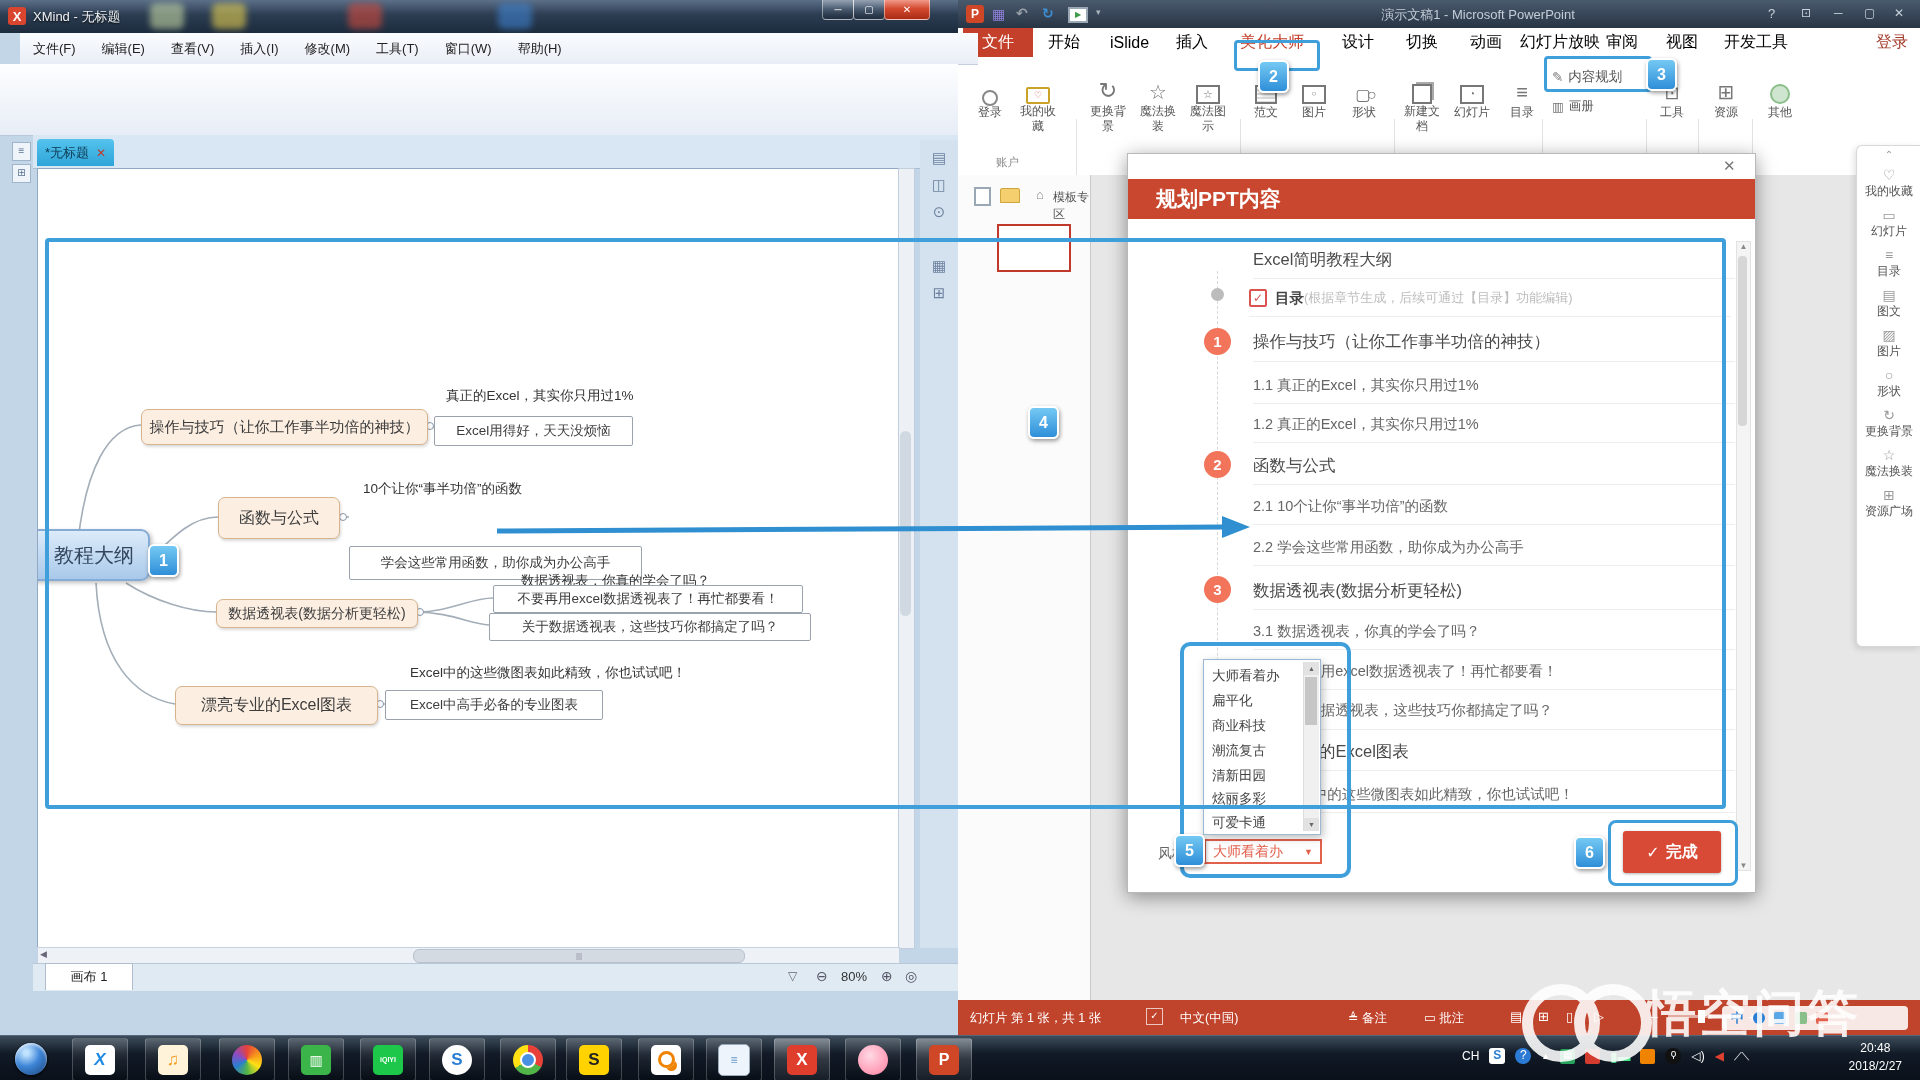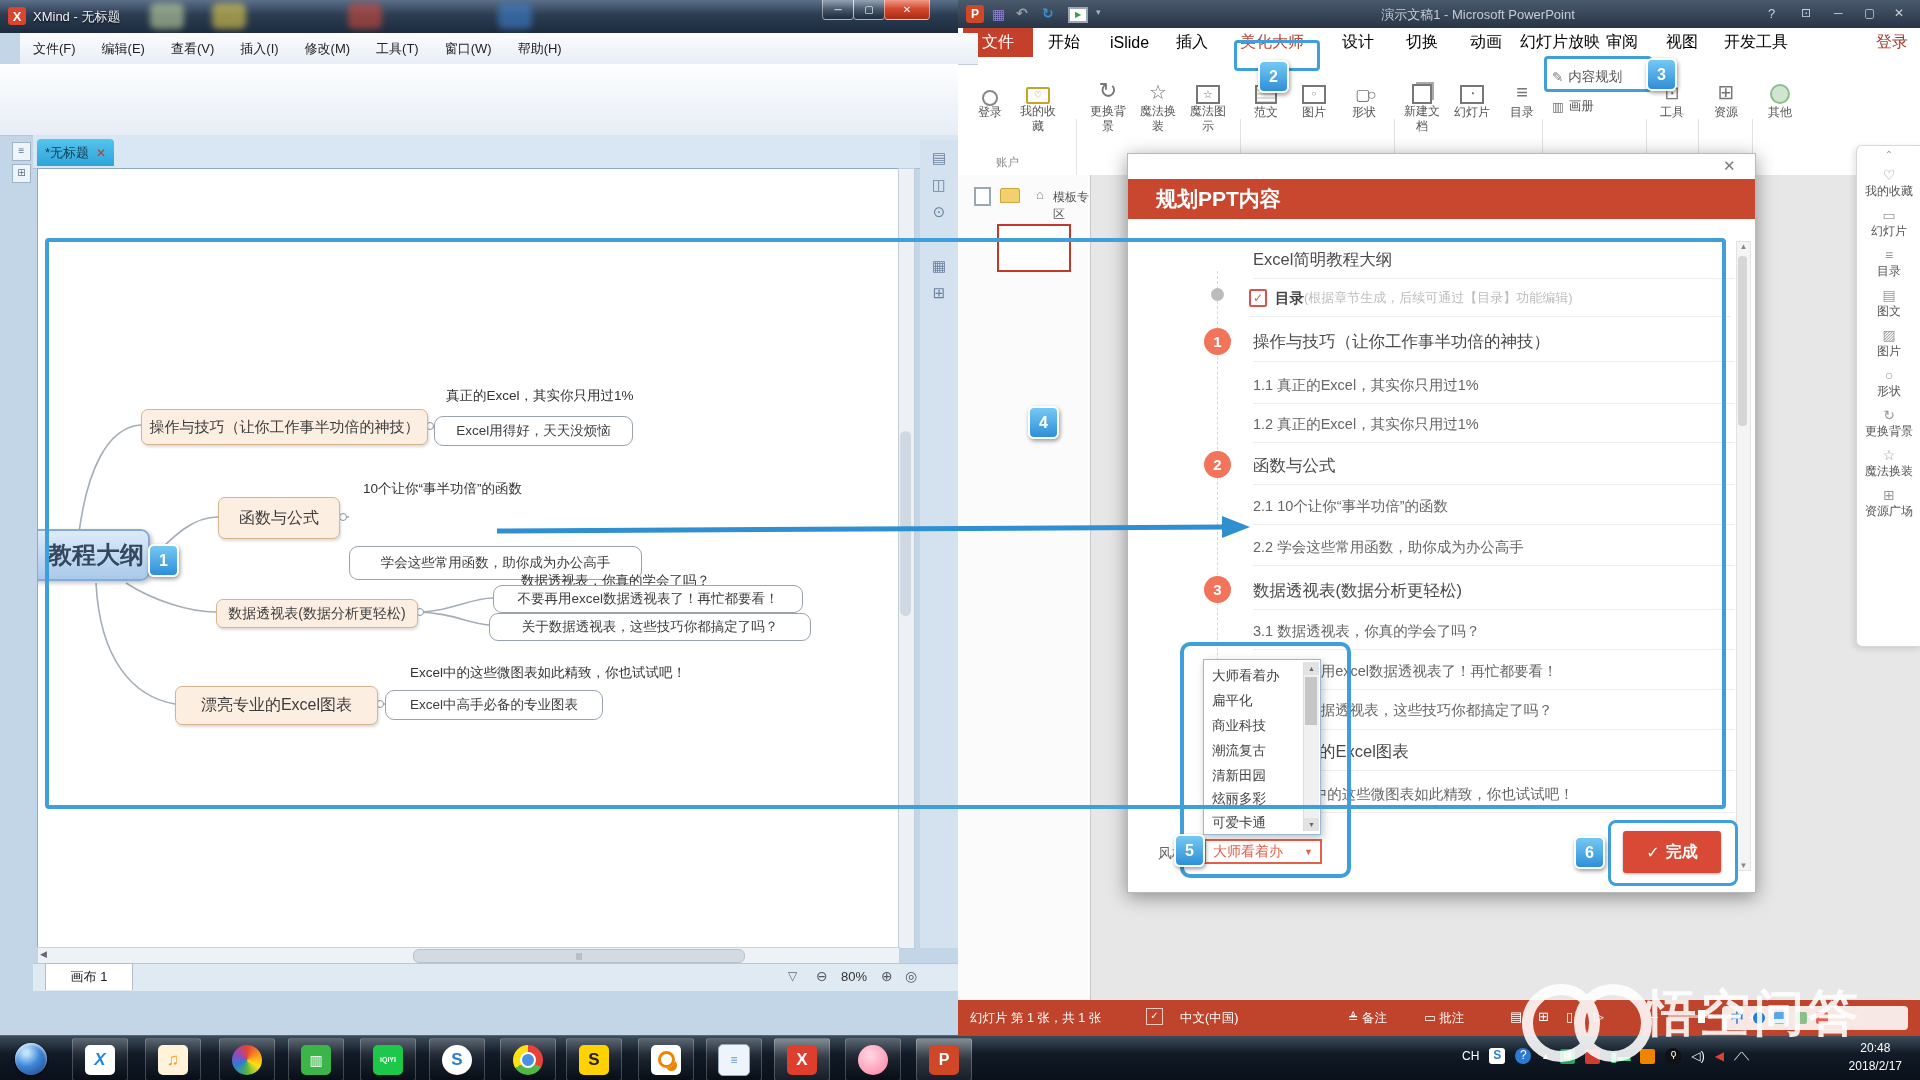--- a/index.html
+++ b/index.html
@@ -28,23 +28,23 @@
   .ti{position:absolute;top:86px;width:26px;height:26px;display:flex;align-items:center;justify-content:center;font-size:19px;}
   .caret{font-size:9px;color:#333;}
   
   .xm-tabstrip{left:33px;top:135px;width:925px;height:33px;background:#d8e7f3;border-bottom:1px solid #a9bfd2;}
   .xm-doc-tab{left:37px;top:139px;height:27px;padding:0 8px;background:linear-gradient(#55c4ee,#2da4d8);
     border-radius:4px 4px 0 0;color:#0d3952;font-size:13px;display:flex;align-items:center;gap:7px;}
   .xm-doc-tab .x{color:#c0392b;font-weight:bold;font-size:12px;}
   .xm-canvas{left:37px;top:168px;width:861px;height:779px;background:#fff;border:1px solid #8fa9c4;overflow:hidden;}
   .node{position:absolute;display:flex;align-items:center;justify-content:center;color:#3c3c3c;}
   .node-root{background:linear-gradient(#dcebfa,#a9c9ea);border:2px solid #86abd5;border-radius:9px;
-    font-size:24px;color:#33475e;box-shadow:2px 2px 4px rgba(0,0,0,.25);justify-content:flex-end;padding-right:4px;box-sizing:border-box;font-weight:bold;}
+    font-size:20px;color:#33475e;box-shadow:2px 2px 4px rgba(0,0,0,.25);justify-content:flex-end;padding-right:14px;box-sizing:border-box;}
   .node-topic{background:#fcefe2;border:1px solid #d8b48e;border-radius:7px;box-shadow:1px 2px 3px rgba(0,0,0,.15);}
-  .node-child{background:#fff;border:1px solid #9aa3ad;border-radius:9px;font-size:13.5px;}
+  .node-child{background:#fff;border:1px solid #9aa3ad;border-radius:2px;font-size:13.5px;}
   .node-label{font-size:13.5px;color:#333;white-space:nowrap;}
   .xm-vscroll{left:898px;top:168px;width:15px;height:779px;background:#edf1f6;border:1px solid #c2cedb;}
   .xm-side{left:920px;top:140px;width:38px;height:808px;background:#d4e2ef;color:#6d82a0;}
   .xm-side span{display:block;text-align:center;margin:9px 0;font-size:15px;}
   .xm-hscroll{left:37px;top:947px;width:861px;height:15px;background:#eef2f7;border:1px solid #c6d2df;}
   .xm-sheetrow{left:33px;top:963px;width:925px;height:27px;background:#e0eaf3;border-top:1px solid #b9c8d8;font-size:13px;color:#333;}
   .xm-sheet-tab{left:45px;top:963px;width:86px;height:26px;background:#fff;border:1px solid #aebccb;border-bottom:none;font-size:13px;color:#222;}
   .xm-status{left:0;top:990px;width:958px;height:45px;background:linear-gradient(#56bee9,#1f9ad4);color:#fff;font-size:12.5px;}
 
   
@@ -549,21 +549,21 @@
     </div>
     <div class="ime">
       <span style="color:#2a7ed3;font-weight:bold;font-size:13px;">中</span>
       <span style="width:12px;height:12px;background:#2a7ed3;border-radius:50%;"></span>
       <span style="width:12px;height:12px;background:#5aa7e8;border-radius:2px;"></span>
       <span style="width:12px;height:12px;background:#8abf8a;border-radius:2px;"></span>
       <span style="width:12px;height:12px;background:#e2614d;border-radius:2px;"></span>
     </div>
     <div class="clock">
       <div>20:48</div>
-      <div>2018/2/17</div>
+      <div>2018/2/27</div>
     </div>
   </div>
 
   <div class="a wm">
     <span class="ring" style="left:22px;top:16px;"></span>
     <span class="ring" style="left:74px;top:16px;"></span>
     <span class="txt">悟空问答</span>
   </div>
 
 </div>

